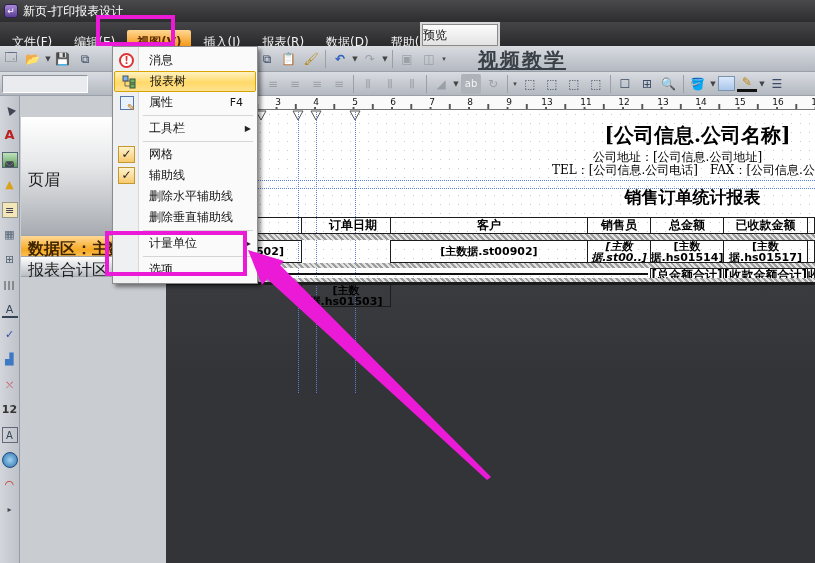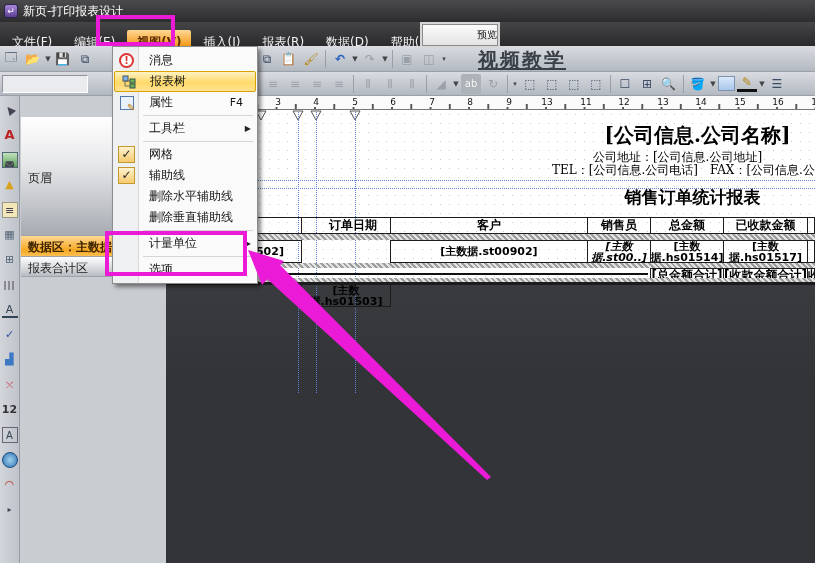--- a/index.html
+++ b/index.html
@@ -18,31 +18,31 @@
 
   
   .toolbar { left:0; width:815px; background:linear-gradient(#d9dce1,#c2c6cd 60%,#b4b9c1); border-bottom:1px solid #9aa0a8; display:flex; align-items:center; font-size:12px; }
   #toolbar1 { top:46px; height:26px; }
   #toolbar2 { top:72px; height:24px; }
   .tbtn { width:20px; height:20px; margin:0 1px; display:flex; align-items:center; justify-content:center; font-size:12px; color:#3b4c66; }
   .tbtn.dis { color:#9aa0a8; }
   .tsep { width:1px; height:18px; background:#9aa0a8; margin:0 3px; }
   .tdrop { width:8px; font-size:7px; color:#444; text-align:center; }
   #video-link { position:absolute; left:478px; top:47px; font-size:20px; font-weight:bold; color:#3a4048; text-decoration:underline; letter-spacing:2px; }
-  #preview-btn { left:422px; top:24px; width:76px; height:22px; background:linear-gradient(#fcfcfc,#e3e3e3); border:1px solid #8a8a8a; box-shadow:0 0 0 2px #d7d7d7; font-size:10px; color:#111; text-align:right; line-height:20px; z-index:20; }
+  #preview-btn { left:422px; top:24px; width:76px; height:22px; background:linear-gradient(#fcfcfc,#e3e3e3); border:1px solid #8a8a8a; box-shadow:0 0 0 2px #d7d7d7; font-size:12px; color:#111; text-align:left; line-height:20px; z-index:20; }
   #combo-empty { width:86px; height:18px; background:#e9ebee; border:1px solid #8f949c; border-right-color:#fff; border-bottom-color:#fff; margin:0 4px 0 2px; }
 
   
   #lefticons { left:0; top:96px; width:20px; height:467px; background:linear-gradient(90deg,#d2d5da,#bfc3ca); border-right:1px solid #989da5; display:flex; flex-direction:column; align-items:center; padding-top:6px; gap:9px; z-index:5; }
   .licon { width:16px; height:16px; font-size:11px; line-height:16px; text-align:center; color:#445; }
 
   
   #leftpanel { left:21px; top:96px; width:145px; height:467px; background:#c9ccd1; z-index:4; }
   #panel-header { left:0; top:0; width:145px; height:21px; background:linear-gradient(#fbfbfb,#d6d8db); border-bottom:1px solid #a2a6ad; font-size:12px; color:#222; padding:3px 0 0 7px; }
-  .band { left:0; width:145px; font-size:12px; color:#1c1c1c; padding-left:7px; border-bottom:1px solid #9fa3aa; }
+  .band { left:0; width:145px; font-size:16px; color:#1c1c1c; padding-left:7px; border-bottom:1px solid #9fa3aa; }
   #band-header { top:21px; height:119px; background:linear-gradient(#ffffff,#e7e8ea 40%,#a7abb1); padding-top:53px; }
   #band-data { top:140px; height:21px; background:linear-gradient(#ffd896,#f7a923 70%,#fbbf52); padding-top:3px; font-weight:bold; color:#3f2500; }
   #band-total { top:161px; height:20px; background:linear-gradient(#ffffff,#b9bdc3); padding-top:3px; }
 
   
   #canvas { left:166px; top:96px; width:649px; height:467px; background:linear-gradient(#47494c,#323437 60%); z-index:1; }
   #ruler { left:166px; top:96px; width:649px; height:14px; background:#fafafa; border-bottom:1px solid #777; overflow:hidden; z-index:2;
            background-image:repeating-linear-gradient(90deg, transparent 0 17.8px, #555 17.8px 19.25px); background-size:19.25px 6px; background-position:-4px 8px; background-repeat:repeat-x; }
   .rnum { position:absolute; top:1px; width:20px; text-align:center; font-size:9px; color:#111; background:#fafafa; }
   #page { left:166px; top:110px; width:649px; height:175px; background:#fff; background-image:radial-gradient(#c9c9c9 0.8px, transparent 0.8px); background-size:9px 9px; z-index:2; }

